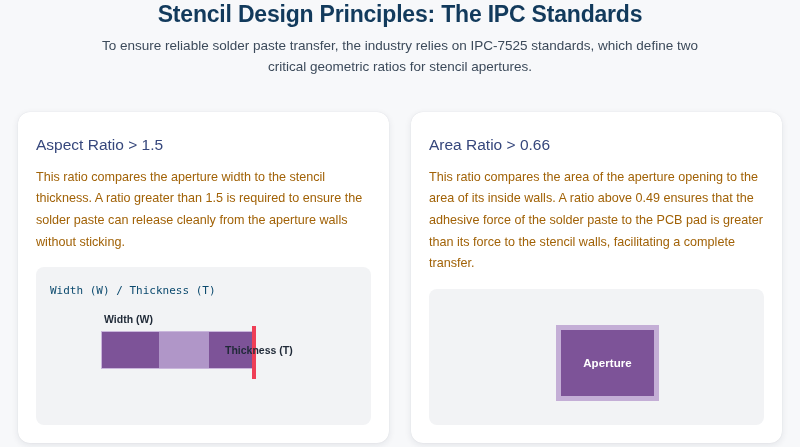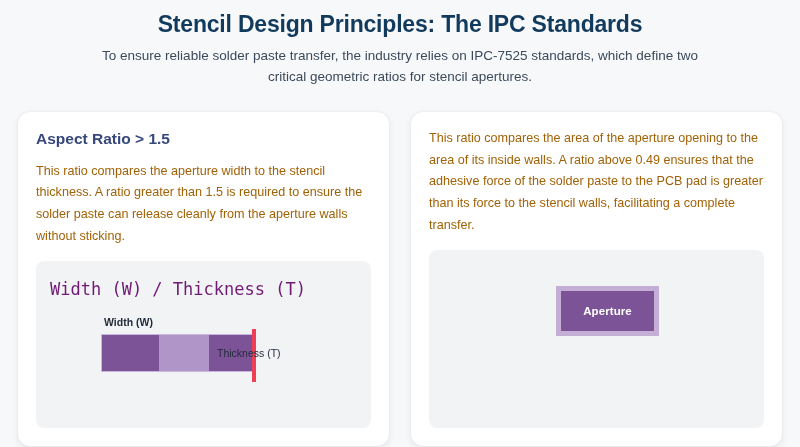--- a/index.html
+++ b/index.html
@@ -16,21 +16,20 @@
   .page {
     position: relative;
     width: 800px;
     height: 447px;
     background: #f7f8fa;
     box-sizing: border-box;
   }
 
   
   .header {
-    padding-top: 10px;
     text-align: center;
   }
   .page-title {
     font-size: 23px;
     font-weight: bold;
     color: #123a5c;
     letter-spacing: -0.2px;
     margin: 0 0 6px 0;
     line-height: 1.3;
   }
@@ -57,45 +56,45 @@
     border-radius: 12px;
     box-shadow: 0 2px 7px rgba(20, 30, 60, 0.09), 0 0 1px rgba(20,30,60,0.12);
     padding: 16px 18px 18px 18px;
     box-sizing: border-box;
     min-height: 325px;
     display: flex;
     flex-direction: column;
   }
   .card-title {
     font-size: 15.5px;
-    font-weight: bold;
+    font-weight: normal;
     color: #36477c;
-    margin: 2px 0 12px 0;
+    margin: 8px 0 12px 0;
     line-height: 1.2;
   }
   .card-body {
     font-size: 12.6px;
     color: #a16207;
     line-height: 1.72;
     margin: 0 0 14px 0;
   }
 
   
   .panel {
     background: #f2f3f5;
     border-radius: 8px;
     padding: 12px 14px 14px 14px;
     box-sizing: border-box;
     flex: 1 1 auto;
     position: relative;
   }
   .formula {
     font-family: "DejaVu Sans Mono", "Liberation Mono", monospace;
-    font-size: 17px;
-    color: #701a75;
+    font-size: 11px;
+    color: #0c4a6e;
     line-height: 1.45;
     letter-spacing: 0px;
     margin: 4px 0 0 0;
   }
 
   
   .diagram-aspect {
     position: relative;
     height: 100px;
     margin-top: 12px;
@@ -128,40 +127,40 @@
   .thickness-line {
     position: absolute;
     left: 202px;
     top: 15px;
     width: 4px;
     height: 53px;
     background: #ef3e56;
   }
   .thickness-label {
     position: absolute;
-    left: 167px;
+    left: 175px;
     top: 33px;
     font-size: 10.5px;
-    font-weight: normal;
+    font-weight: bold;
     color: #1f2937;
     white-space: nowrap;
   }
 
   
   .diagram-area {
     position: relative;
     height: 95px;
     margin-top: 10px;
   }
   .aperture-box {
     position: absolute;
     left: 113px;
     top: 14px;
     width: 103px;
-    height: 50px;
+    height: 76px;
     background: #7d5398;
     border: 5px solid #c4aed6;
     box-sizing: border-box;
     display: flex;
     align-items: center;
     justify-content: center;
   }
   .aperture-label {
     font-size: 11.5px;
     font-weight: bold;
@@ -197,20 +196,21 @@
             <div class="seg seg-c"></div>
           </div>
 
           <div class="thickness-line"></div>
           <div class="thickness-label">Thickness (T)</div>
         </div>
       </div>
     </div>
 
     <div class="card">
+      <div class="card-title">Area Ratio &gt; 0.66</div>
       <div class="card-body">This ratio compares the area of the aperture opening to the area of its inside walls. A ratio above 0.49 ensures that the adhesive force of the solder paste to the PCB pad is greater than its force to the stencil walls, facilitating a complete transfer.</div>
 
       <div class="panel">
 
         <div class="diagram-area">
           <div class="aperture-box">
             <span class="aperture-label">Aperture</span>
           </div>
         </div>
       </div>

